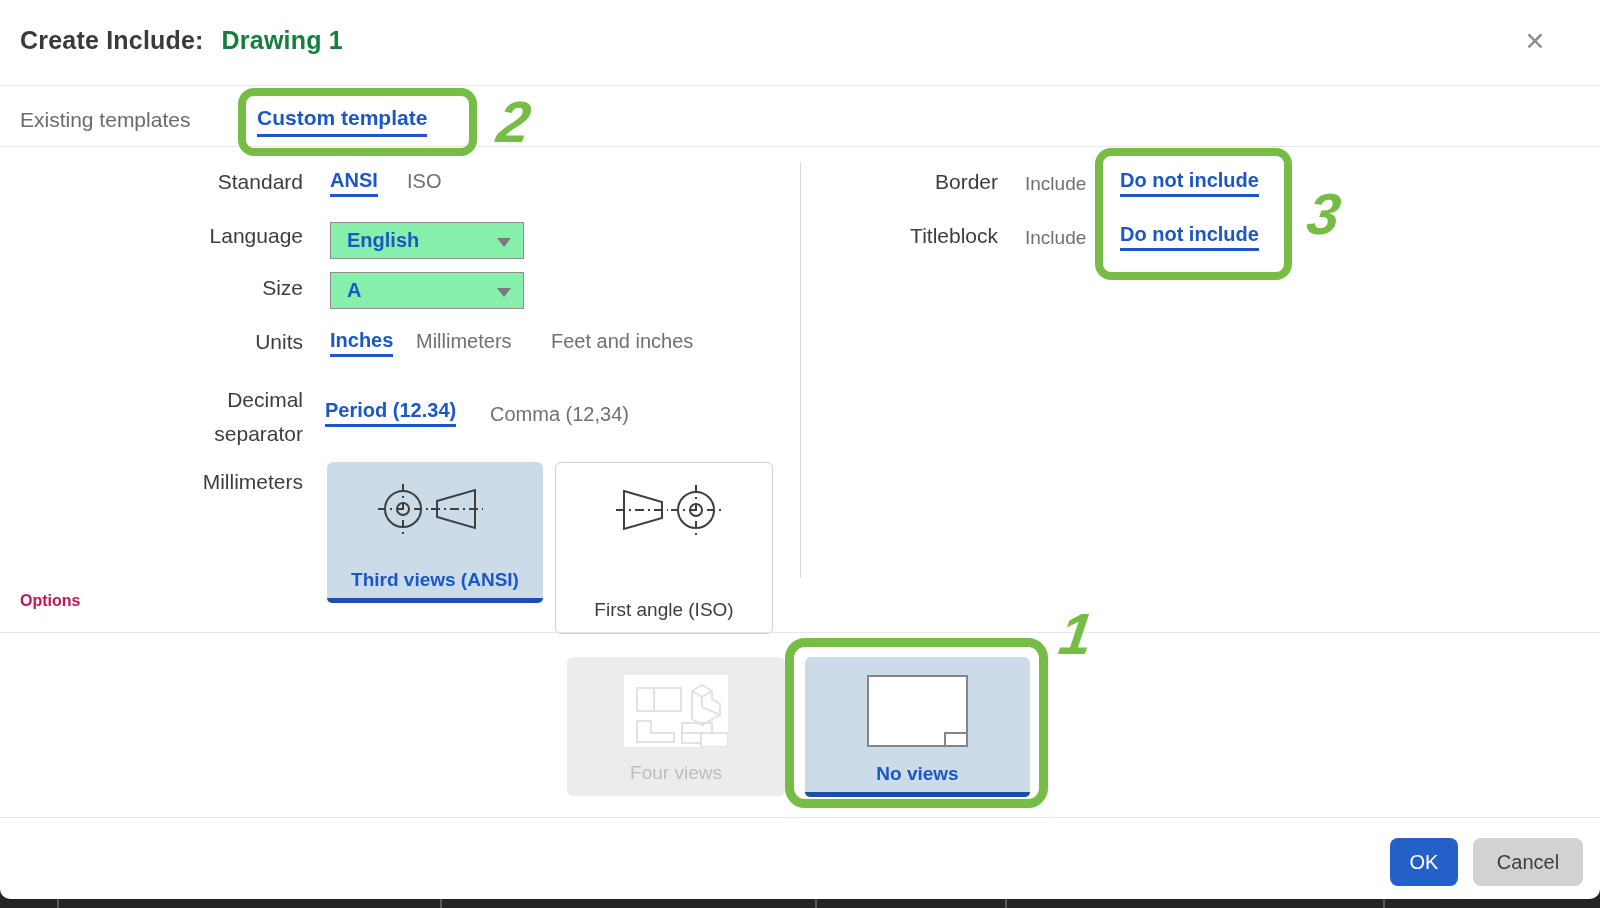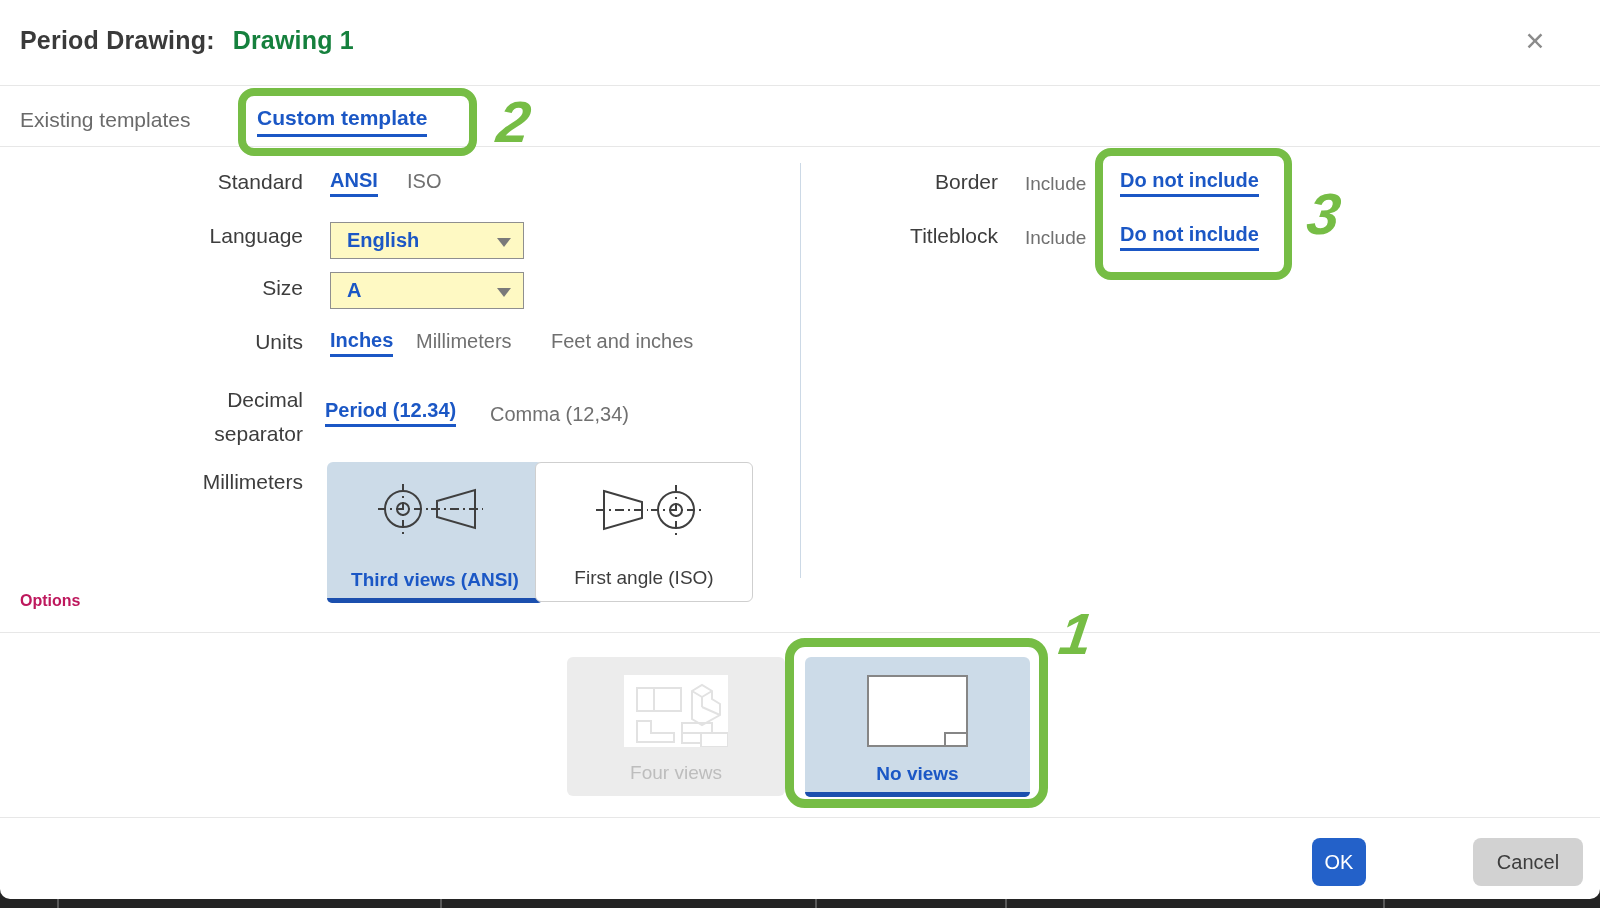--- a/index.html
+++ b/index.html
@@ -29,21 +29,21 @@
   .anno-box { border:8px solid #76bd45; border-radius:16px; background:transparent; z-index:30; pointer-events:none; }
   .anno-num { color:#76bd45; font-size:58px; font-weight:700; font-style:italic;
               transform:skewX(-8deg); z-index:30; pointer-events:none; }
 
   
   .flabel { font-size:21px; color:#3d3d3d; text-align:right; }
 
   .opt { font-size:20px; color:#707070; cursor:pointer; }
   .opt.sel { color:#1b57c5; font-weight:700; border-bottom:3px solid #1b57c5; padding-bottom:2px; }
 
-  .select { width:194px; height:37px; border:1px solid #8f8f8f; background:#fef9c3; display:flex;
+  .select { width:194px; height:37px; border:1px solid #8f8f8f; background:#86efac; display:flex;
             align-items:center; padding-left:16px; cursor:pointer; position:absolute; }
   .select .val { color:#1b57c5; font-weight:700; font-size:20px; }
   .select .arrow { position:absolute; right:12px; top:15px; width:0; height:0;
                    border-left:7px solid transparent; border-right:7px solid transparent;
                    border-top:9px solid #7a7a7a; }
 
   
   .card { position:absolute; border-radius:6px; cursor:pointer; }
   .card.selblue { background:#ccdbe8; }
   .card.selblue .bar { position:absolute; left:0; right:0; bottom:0; height:5px;
@@ -76,21 +76,21 @@
 
   <div class="strip-sep" style="left:57px"></div>
   <div class="strip-sep" style="left:440px"></div>
   <div class="strip-sep" style="left:815px"></div>
   <div class="strip-sep" style="left:1005px"></div>
   <div class="strip-sep" style="left:1383px"></div>
 
   <div class="dialog">
 
     <div class="abs title">
-      <span>Period Drawing:</span><span class="name">Drawing 1</span>
+      <span>Create Include:</span><span class="name">Drawing 1</span>
     </div>
     <div class="abs close-btn">✕</div>
     <div class="abs hdiv" style="top:85px"></div>
 
     <div class="abs tab" style="left:20px; top:108px">Existing templates</div>
     <div class="abs tab active" style="left:257px; top:106px">Custom template</div>
     <div class="abs hdiv" style="top:146px"></div>
 
     <div class="abs anno-box" style="left:238px; top:88px; width:239px; height:68px"></div>
     <div class="abs anno-num" style="left:498px; top:88px">2</div>
@@ -132,21 +132,21 @@
             <line x1="3" y1="31" x2="53" y2="31" stroke-dasharray="8 4 2 4"></line>
             <polygon points="62,23 100,12 100,50 62,39"></polygon>
             <line x1="56" y1="31" x2="108" y2="31" stroke-dasharray="9 4 2 4"></line>
           </g>
         </svg>
       </div>
       <div class="clabel">Third views (ANSI)</div>
       <div class="bar"></div>
     </div>
 
-    <div class="card white" style="left:535px; top:462px; width:218px; height:140px">
+    <div class="card white" style="left:555px; top:462px; width:218px; height:172px">
       <div class="icon-wrap">
         <svg width="120" height="62" viewBox="0 0 120 62">
           <g fill="none" stroke="#3f3f3f" stroke-width="2">
             <polygon points="20,12 58,23 58,39 20,50"></polygon>
             <line x1="12" y1="31" x2="64" y2="31" stroke-dasharray="9 4 2 4"></line>
             <circle cx="92" cy="31" r="18"></circle>
             <circle cx="92" cy="31" r="6"></circle>
             <line x1="92" y1="6" x2="92" y2="56" stroke-dasharray="8 4 2 4"></line>
             <line x1="67" y1="31" x2="117" y2="31" stroke-dasharray="8 4 2 4"></line>
           </g>
@@ -203,17 +203,17 @@
         </svg>
       </div>
       <div class="clabel">No views</div>
       <div class="bar"></div>
     </div>
 
     <div class="abs anno-box" style="left:785px; top:638px; width:263px; height:170px; border-width:9px; border-radius:20px"></div>
     <div class="abs anno-num" style="left:1060px; top:600px">1</div>
 
     <div class="abs hdiv" style="top:817px"></div>
-    <div class="btn primary" style="left:1312px; top:838px; width:54px">OK</div>
+    <div class="btn primary" style="left:1390px; top:838px; width:68px">OK</div>
     <div class="btn secondary" style="left:1473px; top:838px; width:110px">Cancel</div>
 
   </div>
 </div>
 
 </body></html>

